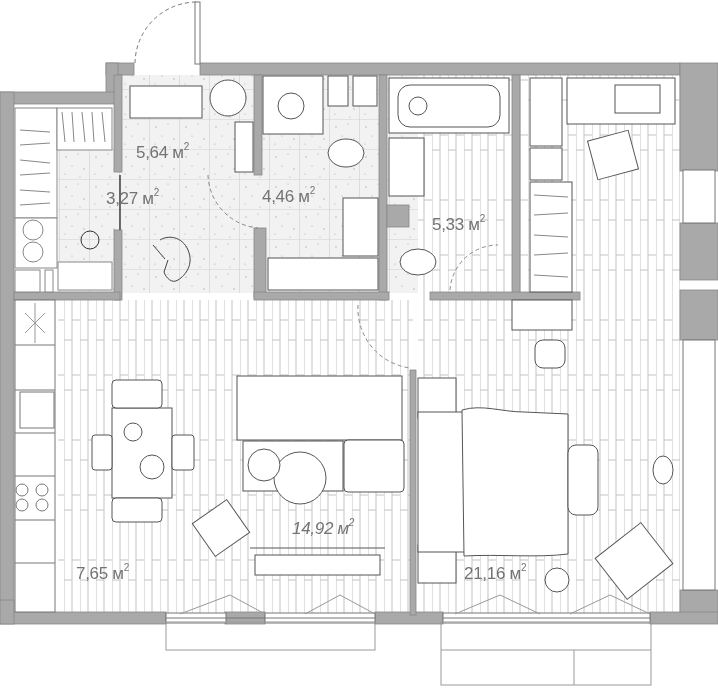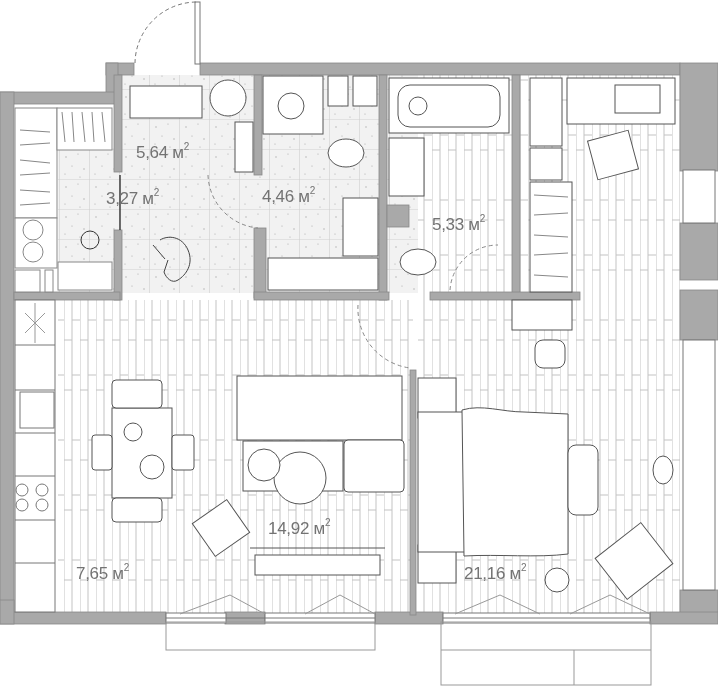--- a/index.html
+++ b/index.html
@@ -215,20 +215,20 @@
   <span>м</span><sup>2</sup>
 </div>
 <div class="label" style="left:432px;top:187px;margin-top:28px;">
   <span>5,33</span>
   <span>м</span><sup>2</sup>
 </div>
 <div class="label" style="left:76px;top:564px;">
   <span>7,65</span>
   <span>м</span><sup>2</sup>
 </div>
-<div class="label" style="left:268px;top:519px;">
+<div class="label" style="left:292px;top:519px;font-style:italic;">
   <span>14,92</span>
   <span>м</span><sup>2</sup>
 </div>
 <div class="label" style="left:464px;top:564px;">
   <span>21,16</span>
   <span>м</span><sup>2</sup>
 </div>
 
 </body></html>

